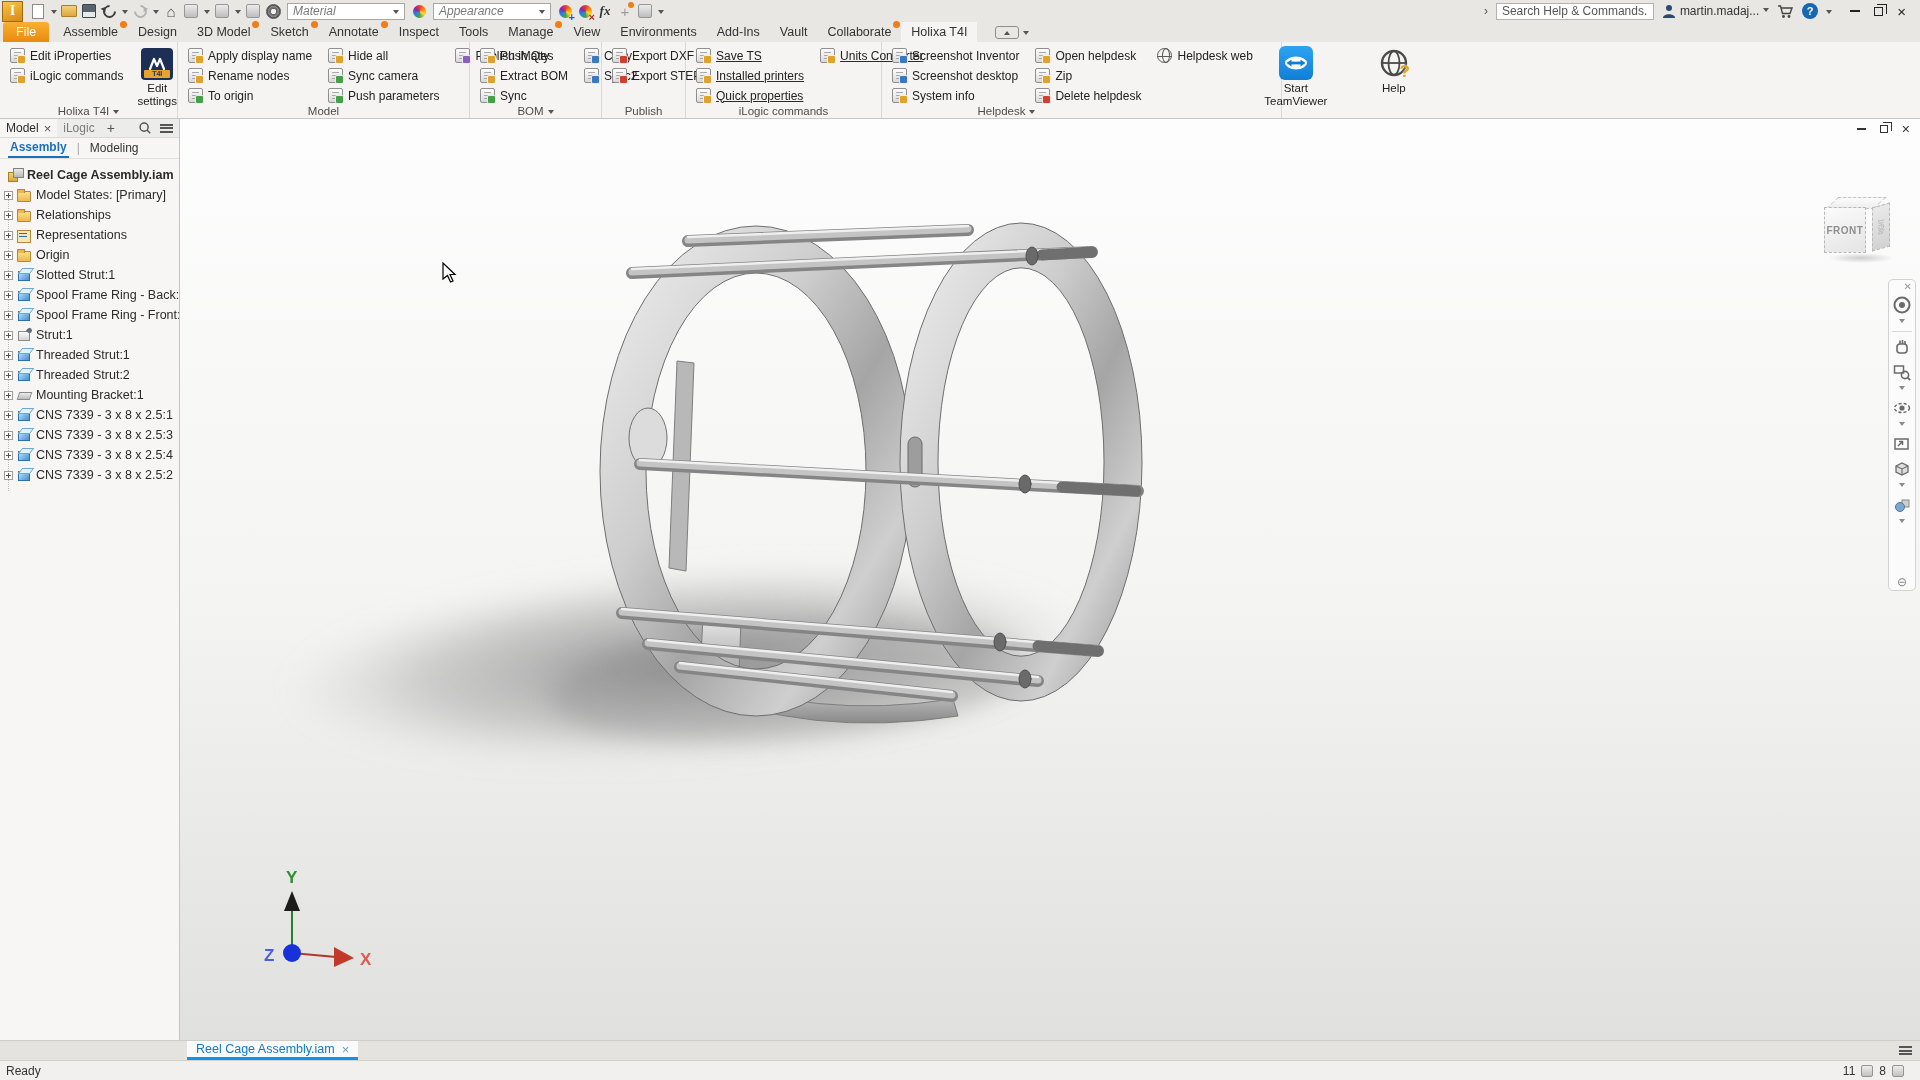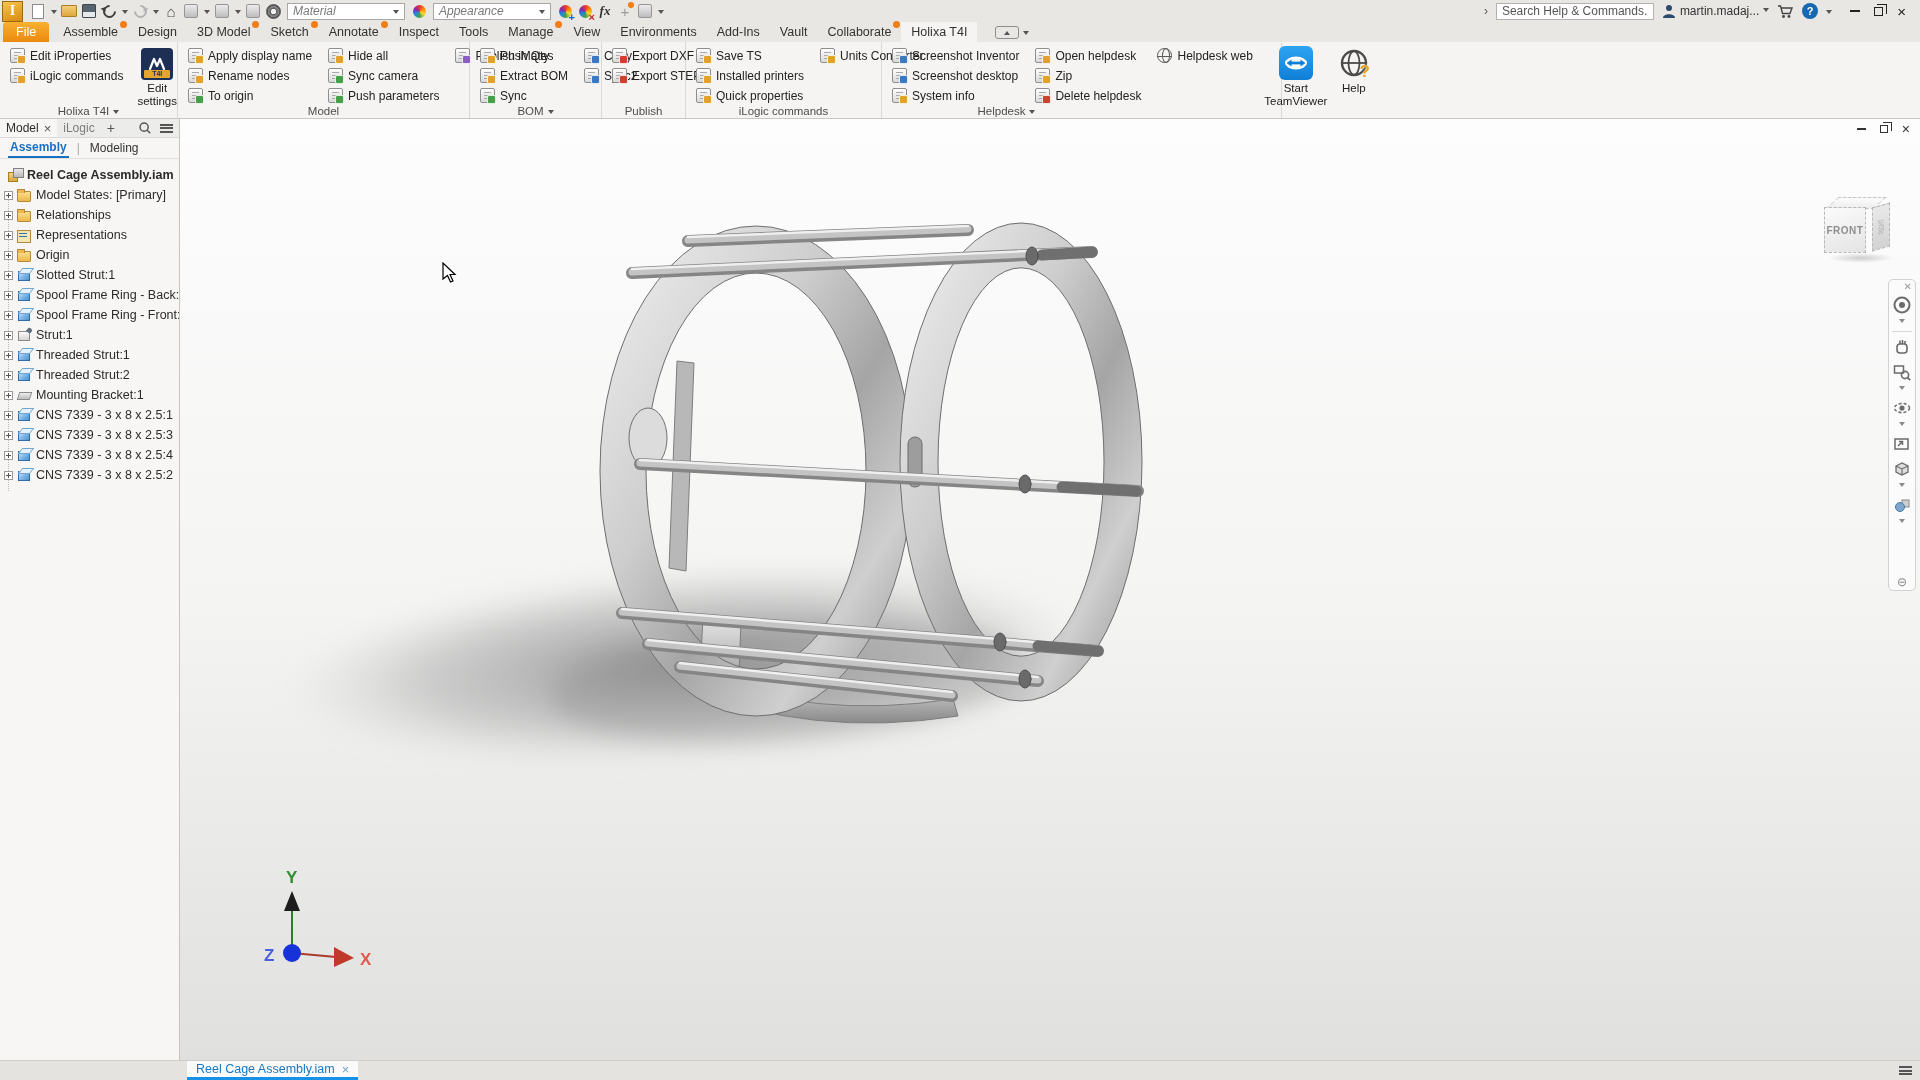--- a/index.html
+++ b/index.html
@@ -369,21 +369,21 @@
           <span class="rbtn" data-name="ribbon-button">
             <span class="ric ic-export-step" data-name="export-step-icon"></span>
             <span>Export STEP</span>
           </span>
         </div>
       <div class="rpanel-label">
           <span>Publish</span>
         </div>
     </div>
 
-    <div class="rpanel" style="width:196px;" data-name="panel-ilogic-commands">
+    <div class="rpanel" style="width:196px;text-decoration:underline;" data-name="panel-ilogic-commands">
       <div class="rcol">
 
       <span class="rbtn" data-name="ribbon-button">
             <span class="ric ic-save-ts" data-name="save-ts-icon"></span>
             <span>Save TS</span>
           </span>
           <span class="rbtn" data-name="ribbon-button">
             <span class="ric ic-installed-printers" data-name="installed-printers-icon"></span>
             <span>Installed printers</span>
           </span>
@@ -445,21 +445,21 @@
         <span class="tv-icon" data-name="teamviewer-icon">
           <svg width="24" height="14" viewBox="0 0 24 14">
               <ellipse cx="12" cy="7" rx="11" ry="6.5" fill="#fff"></ellipse>
               <path d="M7.5 3.5 L2.5 7 L7.5 10.5 z" fill="#0f7fd6"></path>
               <path d="M16.5 3.5 L21.5 7 L16.5 10.5 z" fill="#0f7fd6"></path>
               <rect x="6" y="5.6" width="12" height="2.8" fill="#0f7fd6"></rect>
             </svg>
         </span>
         <span>Start TeamViewer</span>
       </div>
-      <div class="rbig" style="width:40px;" data-name="help-button">
+      <div class="rbig" style="width:40px;margin-left:40px;" data-name="help-button">
         <span class="globe-help" data-name="help-globe-icon">
           <svg width="30" height="30" viewBox="0 0 30 30">
               <circle cx="15" cy="15" r="12" fill="none" stroke="#4a4a4a" stroke-width="2.4"></circle>
               <ellipse cx="15" cy="15" rx="5.5" ry="12" fill="none" stroke="#4a4a4a" stroke-width="1.8"></ellipse>
               <line x1="3" y1="15" x2="27" y2="15" stroke="#4a4a4a" stroke-width="1.8"></line>
             </svg>
         </span>
         <span>Help</span>
       </div>
       <div class="rpanel-label" style="right:150px;">
@@ -778,14 +778,23 @@
   </div>
 
   <div class="doctabs" data-name="document-tab-bar">
     <span class="dtab" data-name="document-tab">
       <span>Reel Cage Assembly.iam</span>
       <span class="x" data-name="close-icon">×</span>
     </span>
     <span class="dmenu hamb" data-name="tab-list-menu-icon"></span>
   </div>
 
+  <div class="statusbar" data-name="status-bar">
+    <span data-name="status-message">Ready</span>
+    <span class="st-right">
+      <span data-name="status-count-1">11</span>
+      <span class="st-ic" data-name="status-count-icon-1"></span>
+      <span data-name="status-count-2">8</span>
+      <span class="st-ic" data-name="status-count-icon-2"></span>
+    </span>
+  </div>
 
 </div>
 
 </body></html>

